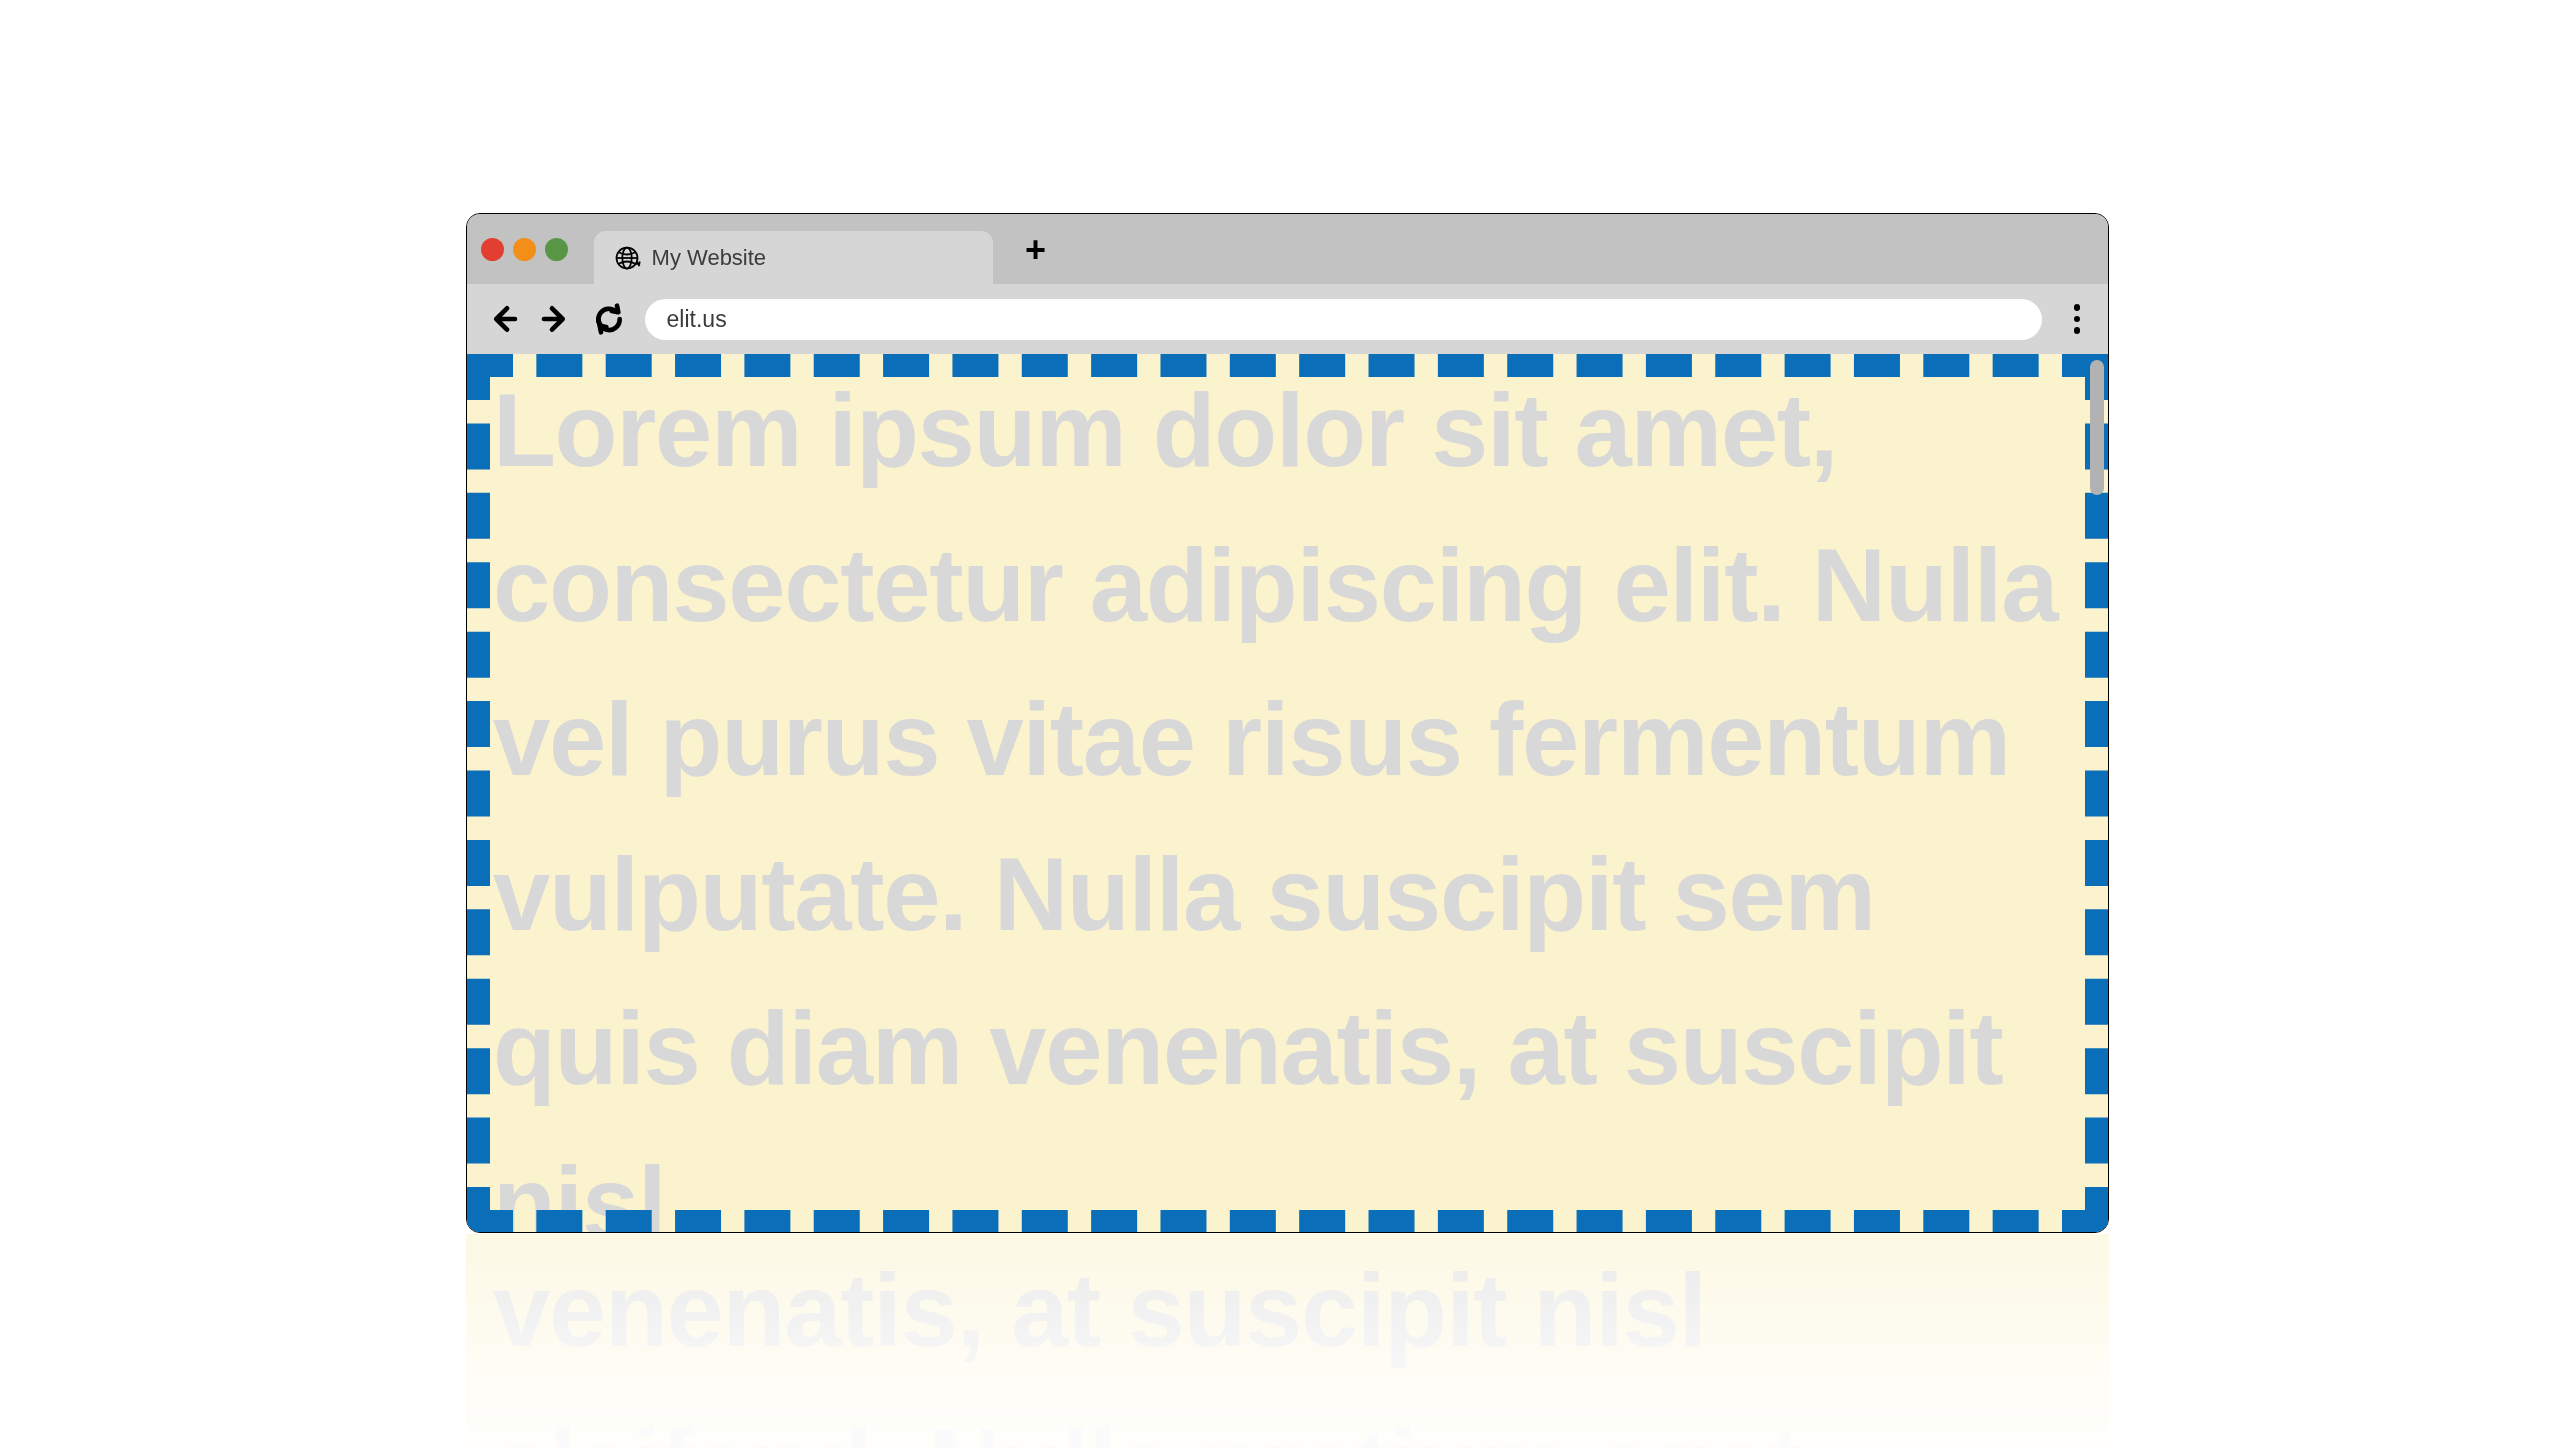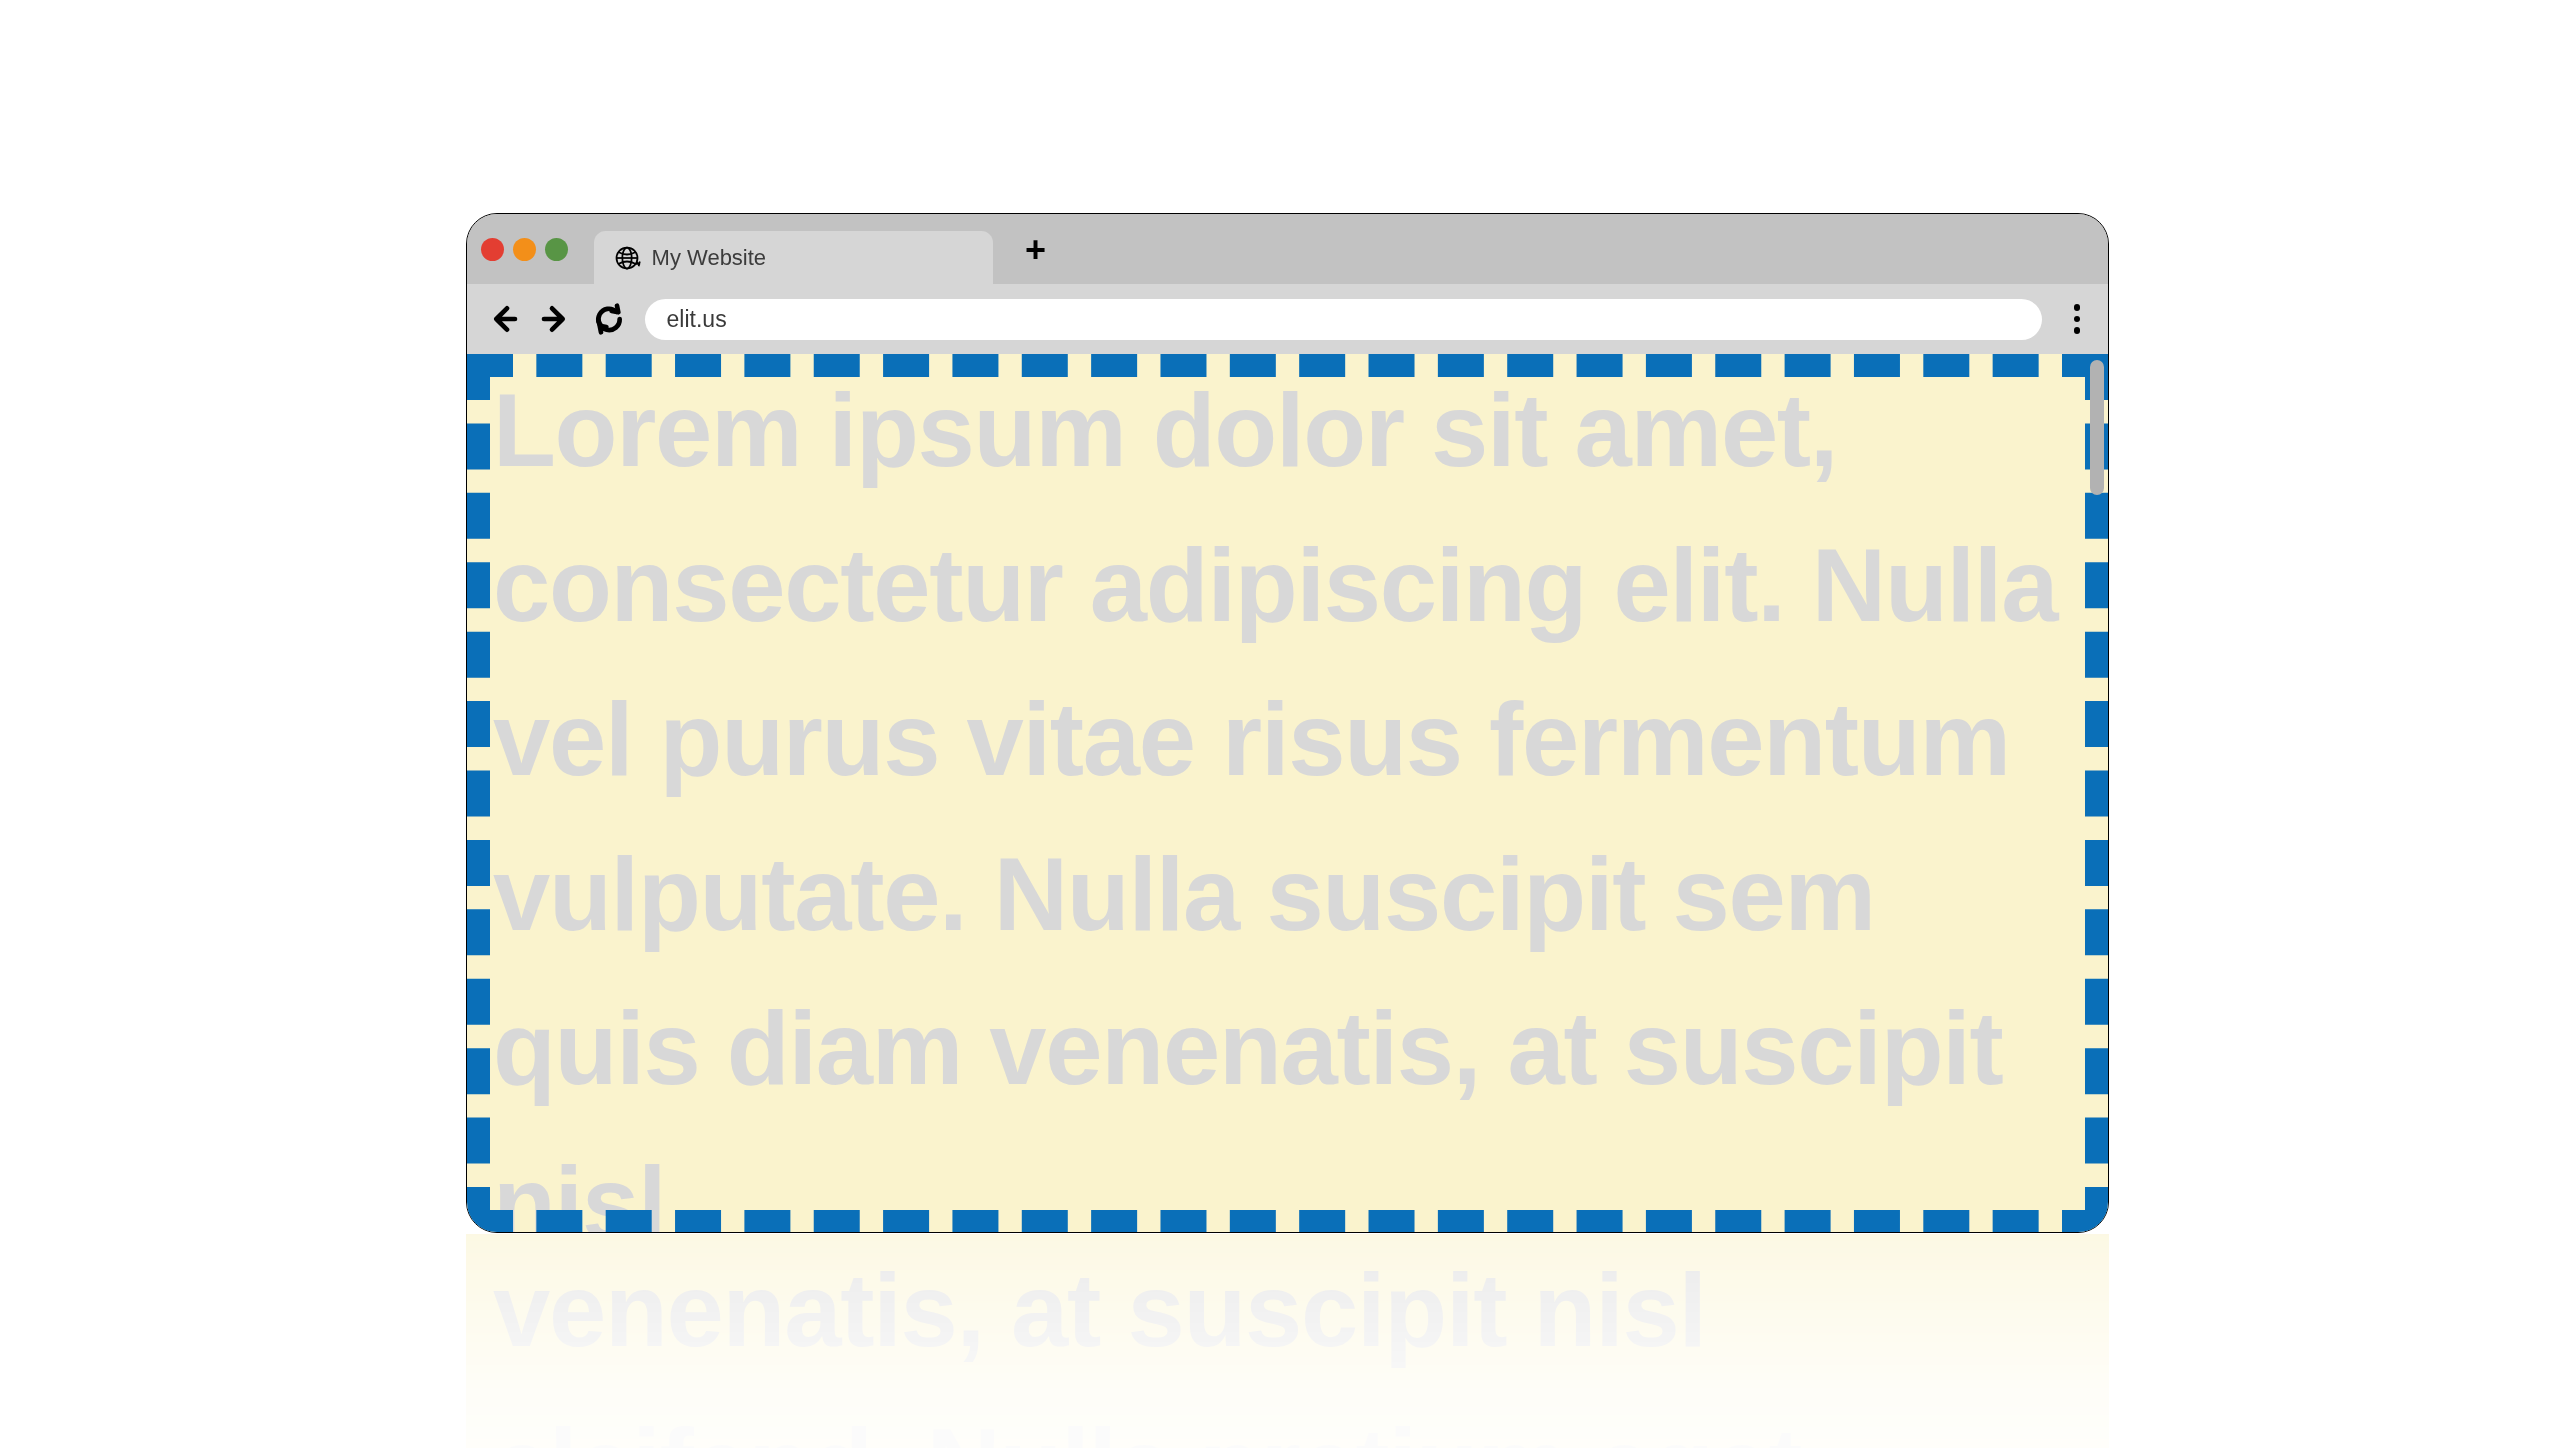--- a/index.html
+++ b/index.html
@@ -5,21 +5,21 @@
   * { margin: 0; padding: 0; box-sizing: border-box; }
   html, body { width: 2576px; height: 1449px; background: #ffffff; font-family: Arial, Helvetica, sans-serif; }
 
   .stage {
     position: absolute;
     left: 466px;
     top: 213px;
     width: 1643px;
     height: 1020px;
     border: 1.9px solid #000;
-    border-radius: 31px;
+    border-radius: 14px;
     background: #c2c2c2;
     overflow: hidden;
   }
 
   
   .tabstrip {
     position: relative;
     height: 70px;
     background: #c2c2c2;
     display: flex;

